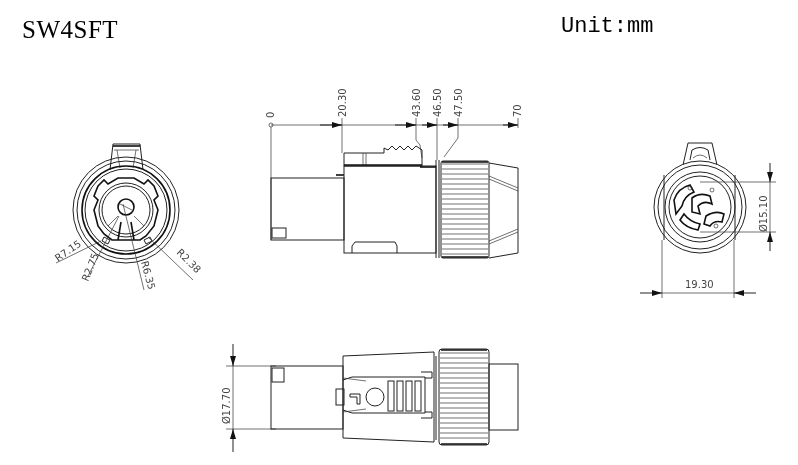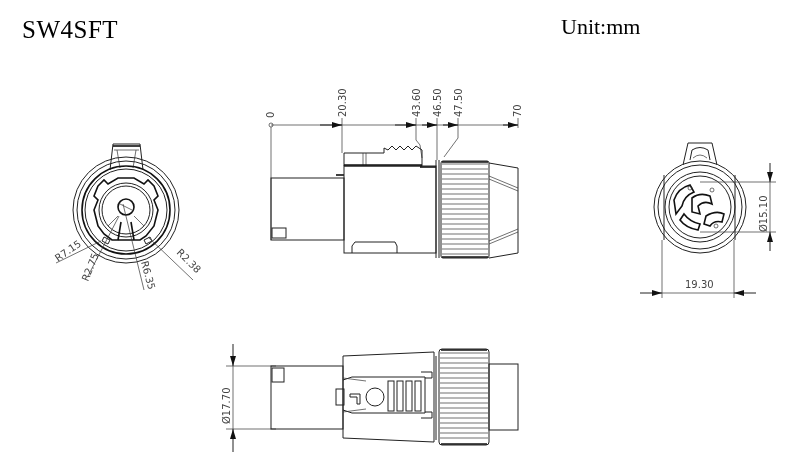--- a/index.html
+++ b/index.html
@@ -1,18 +1,18 @@
 <!DOCTYPE html>
 <html><head>
 <meta charset="utf-8">
 <style>
   html,body{margin:0;padding:0;background:#fff;}
   body{width:798px;height:465px;position:relative;overflow:hidden;}
   .title{position:absolute;left:22px;top:16px;font-family:"Liberation Serif",serif;font-size:25px;color:#000;letter-spacing:0.5px;}
-  .unit{position:absolute;left:561px;top:14px;font-family:Liberation Serif, serif;font-size:22px;color:#000;}
+  .unit{position:absolute;left:561px;top:14px;font-family:Liberation Mono, monospace;font-size:22px;color:#000;}
   svg{position:absolute;left:0;top:0;}
   .dim{font-family:"DejaVu Sans",sans-serif;font-size:10px;fill:#444;}
   .ln{stroke:#222;stroke-width:1;fill:none;}
   .thin{stroke:#333;stroke-width:0.7;fill:none;}
   .thick{stroke:#111;stroke-width:1.6;fill:none;}
 </style>
 </head>
 <body>
 
 <div class="title">SW4SFT</div>

